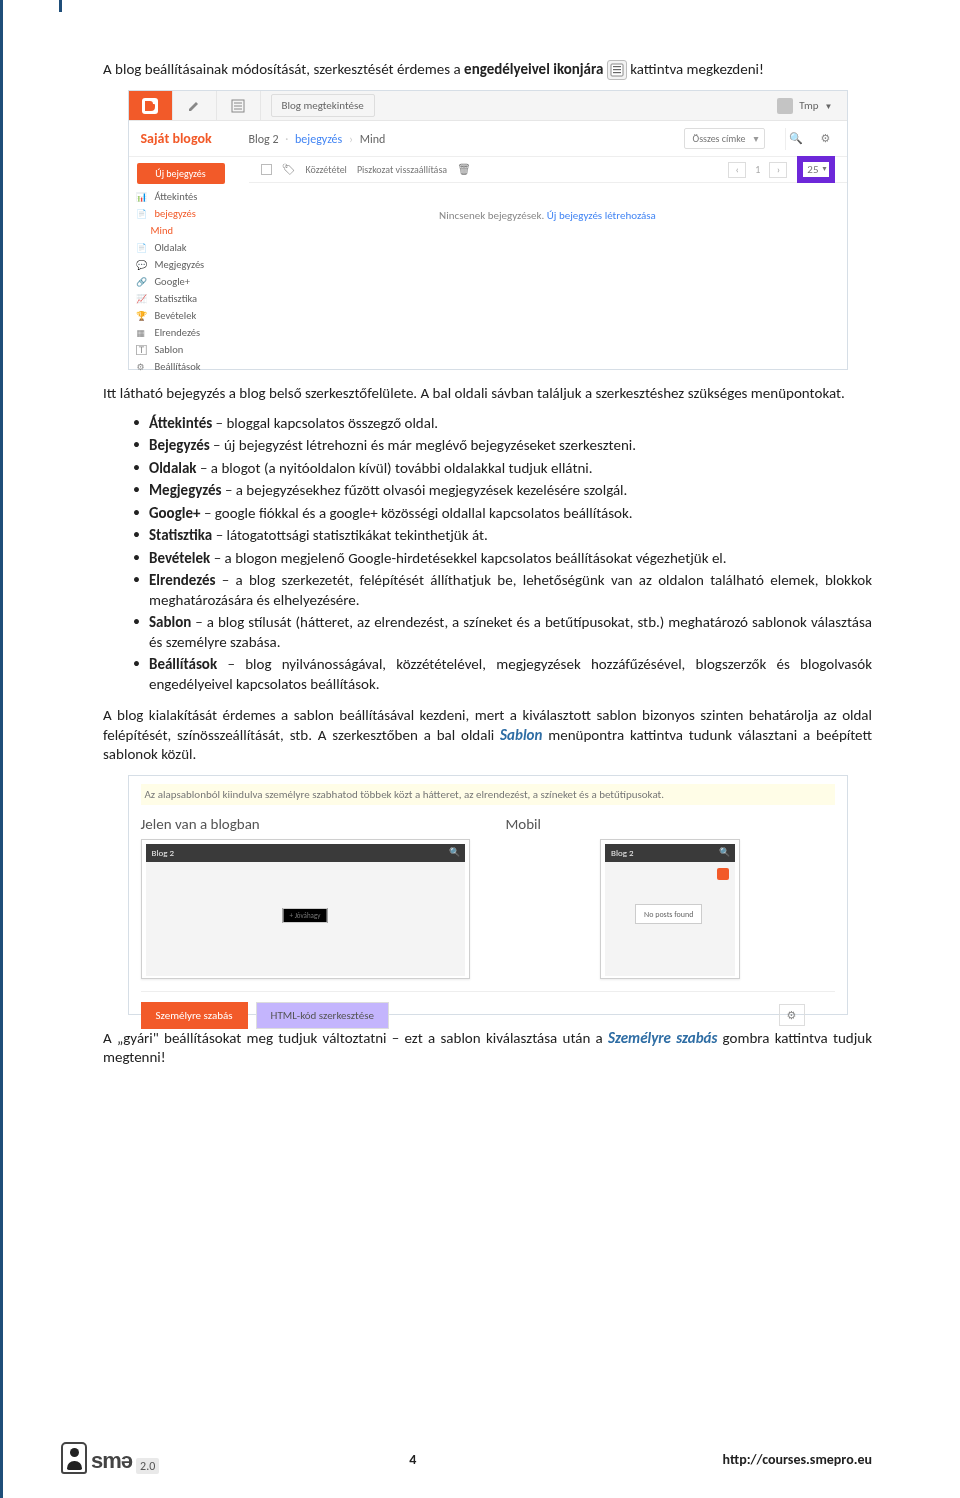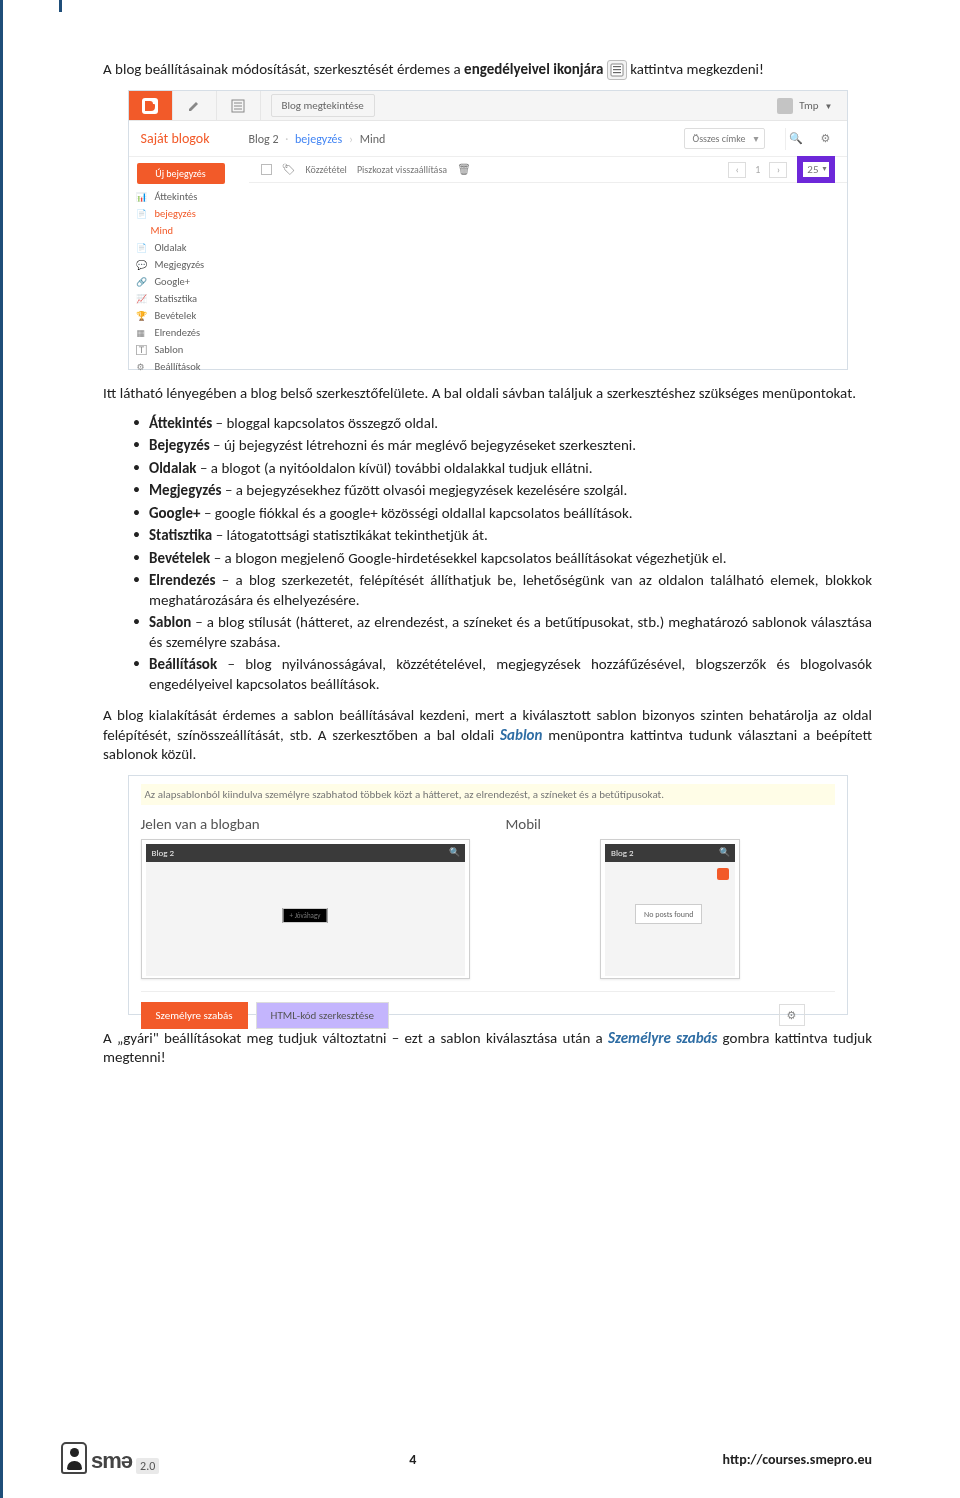--- a/index.html
+++ b/index.html
@@ -27,21 +27,21 @@
   
   .shot { border:1px solid #d6dee6; background:#fff; width:720px; margin:6px auto 14px auto; font-size:11px; }
   .shot1 { height:280px; position:relative; }
   .s1-top { height:30px; background:#f5f5f5; border-bottom:1px solid #e6e6e6; display:flex; align-items:center; }
   .s1-tab { width:44px; height:100%; display:flex; align-items:center; justify-content:center; border-right:1px solid #e6e6e6; }
   .s1-tab.active { background:#f25a29; }
   .s1-blog-view { margin-left:10px; padding:4px 10px; border:1px solid #ddd; border-radius:2px; font-size:11px; color:#666;}
   .s1-user { margin-left:auto; margin-right:14px; display:flex; align-items:center; gap:6px; color:#666; font-size:11px;}
   .s1-user .avatar { width:16px; height:16px; background:#c4c4c4; border-radius:2px; }
   .s1-row2 { height:36px; display:flex; align-items:center; border-bottom:1px solid #eee; }
-  .s1-myblog { width:120px; padding-left:12px; color:#f25a29; font-size:14px; font-weight:normal;}
+  .s1-myblog { width:120px; padding-left:12px; color:#f25a29; font-size:14px; font-weight:bold;}
   .s1-title { font-size:12px; color:#666; flex:1;}
   .s1-title .sep { color:#ccc; margin:0 4px;}
   .s1-title .link { color:#4285f4;}
   .s1-labels { margin-right:20px; border:1px solid #ddd; border-radius:2px; padding:3px 18px 3px 8px; font-size:10px; color:#777; position:relative;}
   .s1-labels::after { content:"▾"; position:absolute; right:5px; top:3px; color:#999;}
   .s1-search { width:22px; height:22px; border-left:1px solid #eee; display:flex; align-items:center; justify-content:center; color:#aaa; margin-right:8px;}
   .s1-gear { width:22px; height:22px; display:flex; align-items:center; justify-content:center; color:#888; margin-right:10px;}
   .s1-body { display:flex; height:186px; }
   .s1-side { width:120px; padding:6px 0 0 8px; border-right:0px; }
   .s1-new { display:block; background:#f25a29; color:#fff; font-size:10px; padding:4px 0; text-align:center; border-radius:2px; width:88px; margin-bottom:4px;}
@@ -211,25 +211,28 @@
         <span class="lbl">Piszkozat visszaállítása</span>
         <span>🗑</span>
         <span class="spacer"></span>
         <span class="nav">
           <span class="navbtn">‹</span>
           <span class="page">1</span>
           <span class="navbtn">›</span>
         </span>
         <span class="per">25</span>
       </div>
+      <div class="s1-empty">
+        <span>Nincsenek bejegyzések. </span><a>Új bejegyzés létrehozása</a>
+      </div>
     </div>
   </div>
 </div>
 
-<p>Itt látható lényegében a blog belső szerkesztőfelülete. A bal oldali sávban találjuk a szerkesztéshez szükséges menüpontokat.</p>
+<p>Itt látható bejegyzés a blog belső szerkesztőfelülete. A bal oldali sávban találjuk a szerkesztéshez szükséges menüpontokat.</p>
 
 <ul class="doclist" id="doclist">
     <li><b>Áttekintés</b> – bloggal kapcsolatos összegző oldal.</li>
     <li><b>Bejegyzés</b> – új bejegyzést létrehozni és már meglévő bejegyzéseket szerkeszteni.</li>
     <li><b>Oldalak</b> – a blogot (a nyitóoldalon kívül) további oldalakkal tudjuk ellátni.</li>
     <li><b>Megjegyzés</b> – a bejegyzésekhez fűzött olvasói megjegyzések kezelésére szolgál.</li>
     <li><b>Google+</b> – google fiókkal és a google+ közösségi oldallal kapcsolatos beállítások.</li>
     <li><b>Statisztika</b> – látogatottsági statisztikákat tekinthetjük át.</li>
     <li><b>Bevételek</b> – a blogon megjelenő Google-hirdetésekkel kapcsolatos beállításokat végezhetjük el.</li>
     <li><b>Elrendezés</b> – a blog szerkezetét, felépítését állíthatjuk be, lehetőségünk van az oldalon található elemek, blokkok meghatározására és elhelyezésére.</li>

